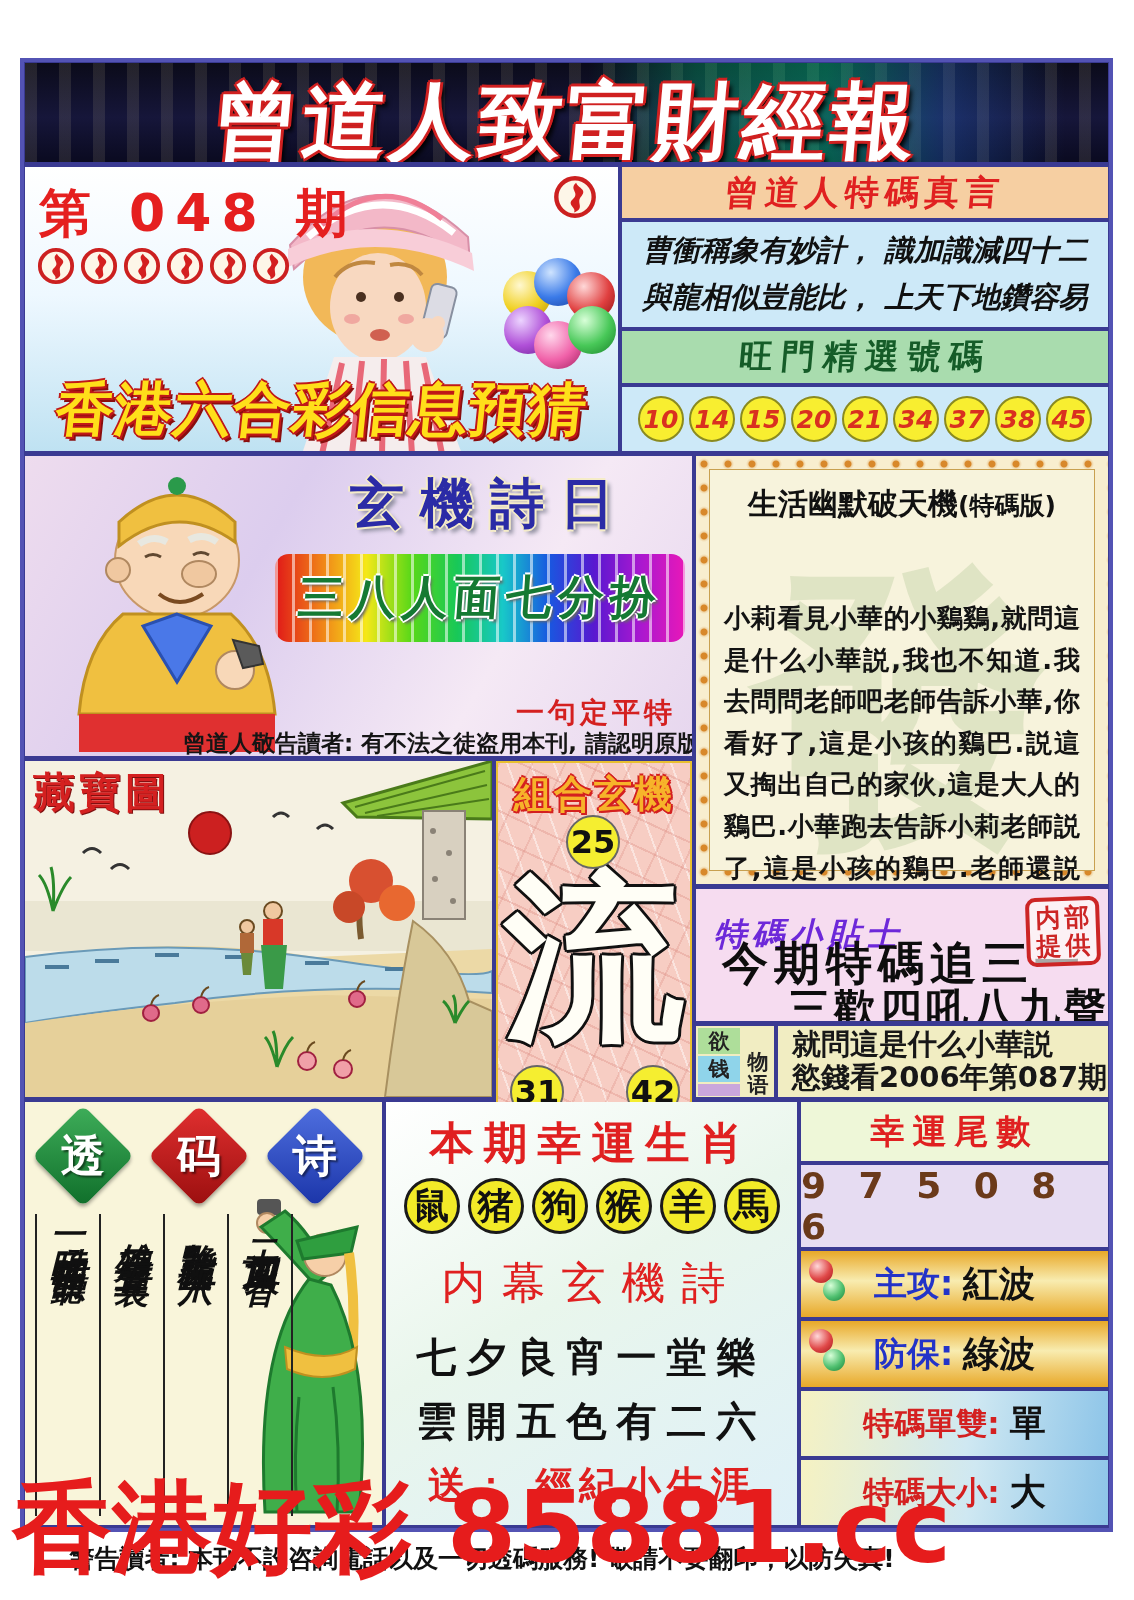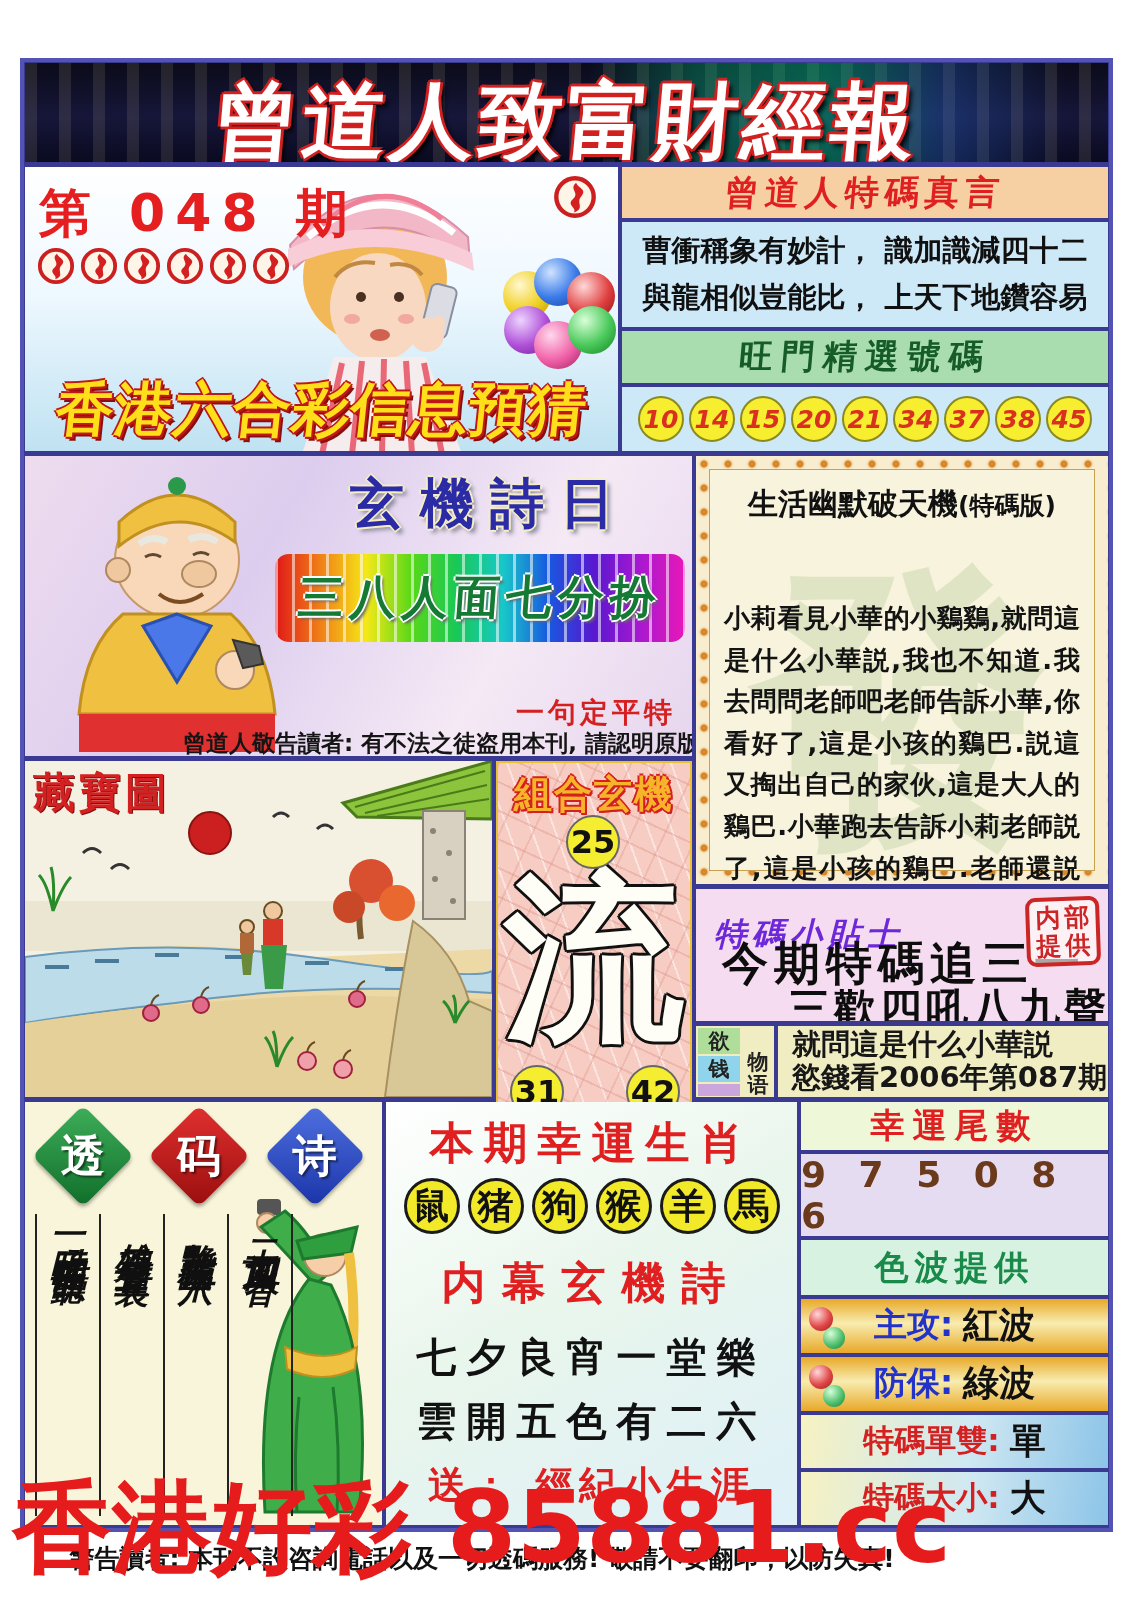--- a/index.html
+++ b/index.html
@@ -62,21 +62,21 @@
   }
   .maxim-hdr span {
     font-size: 34px; font-weight: 800; color: #e02020; letter-spacing: 6px;
     transform: skewX(-5deg);
   }
   .maxim-verse {
     left: 598px; top: 160px; width: 486px; height: 105px; background: #cde9f8;
     display: flex; flex-direction: column; justify-content: space-around; padding: 6px 0;
   }
   .maxim-verse div {
-    font-size: 29px; font-weight: 800; color: #101010;
+    font-size: 29px; font-weight: 800; font-style: italic; color: #101010;
     text-align: center; white-space: nowrap;
   }
   .wang-hdr {
     left: 598px; top: 269px; width: 486px; height: 52px; background: #a9dcae;
     display: flex; align-items: center; justify-content: center;
   }
   .wang-hdr span {
     font-size: 34px; font-weight: 800; color: #155c28; letter-spacing: 8px; transform: skewX(-5deg);
   }
   .wang-nums {
@@ -242,21 +242,21 @@
   }
   .sx-title { position: absolute; left: 0; right: 0; top: 12px; text-align: center;
     font-size: 44px; font-weight: 800; color: #e02020; letter-spacing: 10px; white-space: nowrap; }
   .sx-zodiac { position: absolute; left: 0; right: 0; top: 76px; display: flex; justify-content: center; gap: 8px; }
   .zo-circle {
     width: 56px; height: 56px; border-radius: 50%; background: #f2ea28; border: 3px solid #1a1a1a;
     display: flex; align-items: center; justify-content: center;
     font-size: 36px; font-weight: 800; color: #111; flex: 0 0 auto;
   }
   .sx-sub { position: absolute; left: 0; right: 0; top: 152px; text-align: center;
-    font-size: 44px; font-weight: 700; color: #e02020; letter-spacing: 16px; white-space: nowrap; }
+    font-size: 44px; font-weight: 400; color: #e02020; letter-spacing: 16px; white-space: nowrap; }
   .sx-poem1 { position: absolute; left: 0; right: 0; top: 228px; text-align: center;
     font-size: 40px; font-weight: 700; color: #111; letter-spacing: 10px; white-space: nowrap; }
   .sx-poem2 { position: absolute; left: 0; right: 0; top: 292px; text-align: center;
     font-size: 40px; font-weight: 700; color: #111; letter-spacing: 10px; white-space: nowrap; }
   .sx-gift { position: absolute; left: 0; right: 0; top: 358px; text-align: center;
     font-size: 38px; font-weight: 800; color: #e02020; letter-spacing: 6px; white-space: nowrap; }
 
   
   .stats-panel { left: 777px; top: 1040px; width: 307px; height: 423px;
     display: flex; flex-direction: column; gap: 4px; background: #3a3a92; }
@@ -556,23 +556,20 @@
       <div class="sx-gift">送： 經紀小生涯</div>
     </div>
 
     <div class="panel stats-panel">
       <div class="stats-row st-tail">
         <span>幸運尾數</span>
       </div>
       <div class="stats-row st-nums">
         <span>9 7 5 0 8 6</span>
       </div>
-      <div class="stats-row st-wave">
-        <span>色波提供</span>
-      </div>
       <div class="stats-row st-gold">
         <span class="ballpair">
             <span class="b1"></span>
             <span class="b2"></span>
           </span>
         <span class="st-label-blue">主攻:</span>
         <span class="st-value">紅波</span>
       </div>
       <div class="stats-row st-gold">
         <span class="ballpair">

